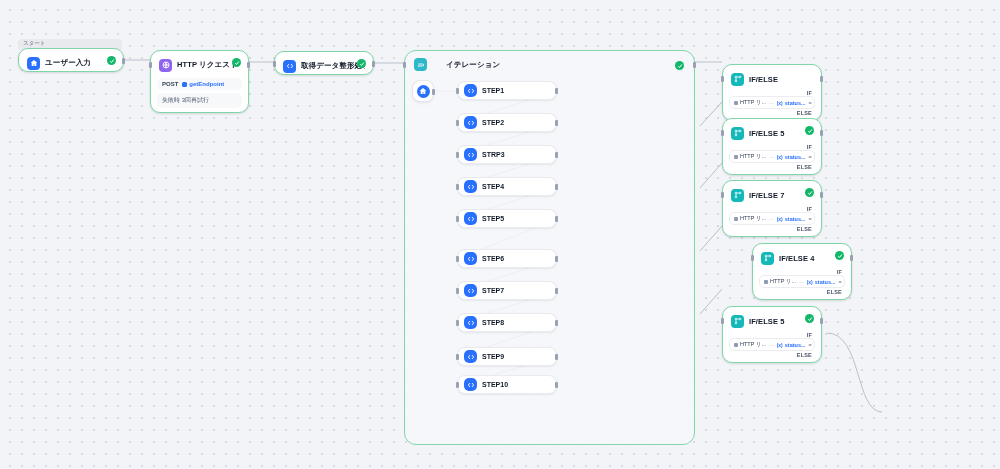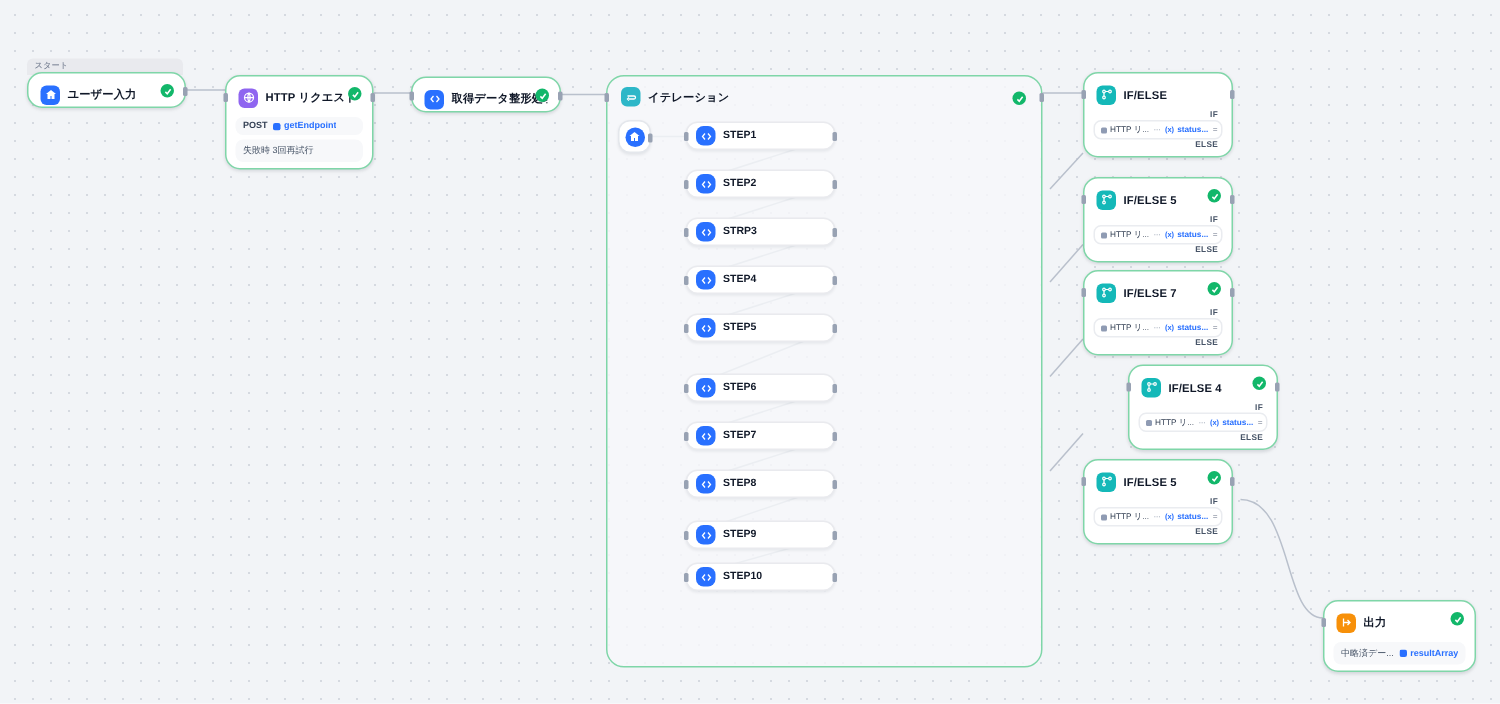--- a/index.html
+++ b/index.html
@@ -132,21 +132,21 @@
   #iteration {
     position: absolute;
     left: 404px; top: 50px;
     width: 291px; height: 395px;
     background: rgba(247,248,250,.82);
     border: 1px solid #7fd6a8;
     border-radius: 12px;
     z-index: 1;
   }
   #iteration .iter-head {
-    display: flex; align-items: center; gap: 5px;
+    display: flex; align-items: center; gap: 19px;
     padding: 7px 9px 0 9px;
   }
   #iteration .node-title { font-size: 7.5px; }
 
   
   .round-start {
     position: absolute;
     width: 22px; height: 22px;
     background: #fff;
     border: 1px solid #e4e7ec;
@@ -432,21 +432,21 @@
     <span class="nicon ic-blue">
         <svg viewBox="0 0 24 24" fill="none" stroke="#fff" stroke-width="2.6">
           <path d="M9 6 4 12l5 6M15 6l5 6-5 6"></path>
         </svg>
       </span>
     <span class="s-label">STEP10</span>
     <div class="port left" style="top:6px;"></div>
     <div class="port right" style="top:6px;"></div>
   </div>
 
-  <div class="node ok ifelse" style="left:722px; top:48px;">
+  <div class="node ok ifelse" style="left:722px; top:64px;">
     <div class="node-head">
       <span class="nicon ic-teal">
         <svg viewBox="0 0 24 24" fill="none" stroke="#fff" stroke-width="2.4">
           <circle cx="6" cy="6" r="2.6"></circle>
             <circle cx="18" cy="6" r="2.6"></circle>
             <circle cx="6" cy="18" r="2.6"></circle>
           <path d="M6 8.6v6.8M8.6 6h6.8"></path>
         </svg>
       </span>
       <span class="node-title">IF/ELSE</span>
@@ -607,37 +607,14 @@
         <span>status...</span>
       </span>
       <span class="cond-eq">=</span>
       <span class="cond-val">200</span>
     </div>
     <div class="branch-label">ELSE</div>
     <div class="port left" style="top:11px;"></div>
     <div class="port right" style="top:11px;"></div>
   </div>
 
-  <div class="node ok" style="left:882px; top:400px; width:102px;">
-    <div class="node-head">
-      <span class="nicon ic-orange">
-        <svg viewBox="0 0 24 24" fill="none" stroke="#fff" stroke-width="2.6">
-          <path d="M5 4v16M5 12h12M13 7l5 5-5 5"></path>
-        </svg>
-      </span>
-      <span class="node-title">出力</span>
-    </div>
-    <div class="badge-ok">
-      <svg viewBox="0 0 24 24" fill="none" stroke="#fff" stroke-width="4">
-          <path d="M5 13l5 5L19 6"></path>
-        </svg>
-    </div>
-    <div class="node-row">
-      <span>中略済デー...</span>
-      <span class="var-chip">
-        <span class="vsq"></span>
-        <span>resultArray(object)</span>
-      </span>
-    </div>
-    <div class="port left" style="top:11px;"></div>
-  </div>
 
 </div>
 
 </body></html>

